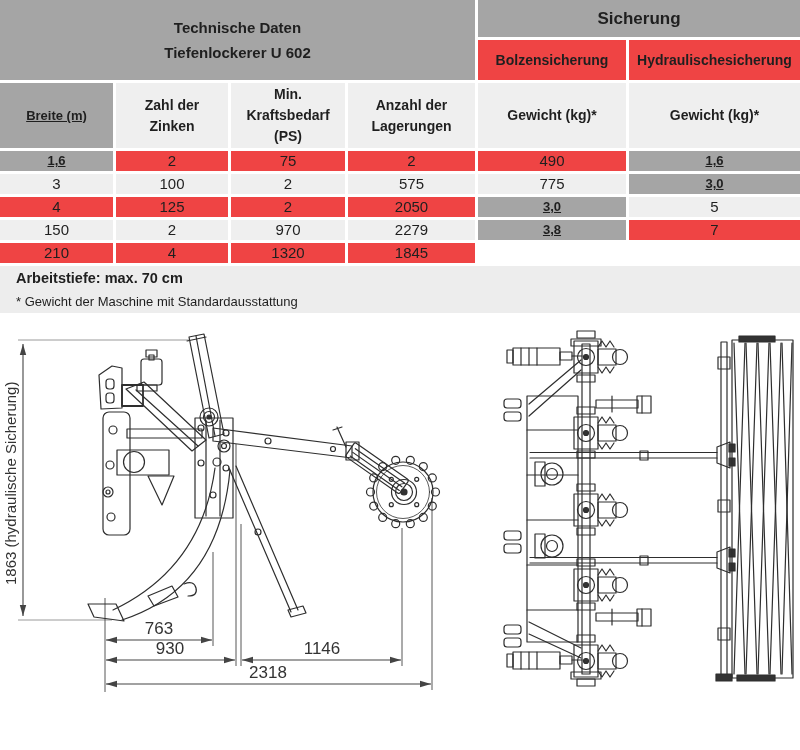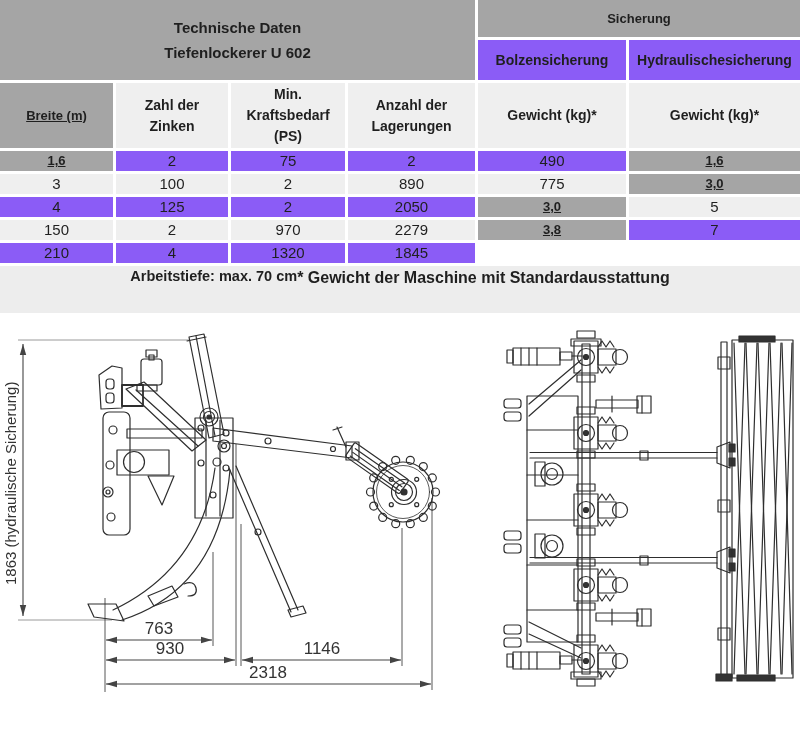--- a/index.html
+++ b/index.html
@@ -6,30 +6,30 @@
   #page{position:relative;width:800px;height:750px;background:#ffffff;overflow:hidden;
         font-family:"Liberation Sans",sans-serif;color:#1f1f1f;}
   
   #tech-table{position:absolute;top:0;left:0;width:800px;display:grid;
     grid-template-columns:113px 112px 114px 127px 148px 171px;
     grid-template-rows:37px 40px 65px 20px 20px 20px 20px 20px 47px;
     gap:3px;background:#ffffff;}
   .c{display:flex;align-items:center;justify-content:center;text-align:center;
      font-weight:bold;font-size:14px;line-height:1.5;white-space:pre-line;}
   .gray{background:#a5a5a5;}
-  .dark{background:#8b5cf6;}
+  .dark{background:#ef4444;}
   .light{background:#efefef;}
   .title{grid-column:span 4;grid-row:span 2;font-size:15px;line-height:1.7;}
-  .span2{grid-column:span 2;font-size:13px;}
+  .span2{grid-column:span 2;font-size:17px;}
   .small{font-size:13px;text-decoration:underline;}
   .num{font-weight:normal;font-size:15px;}
-  .footer{grid-column:1/-1;background:#ededed;flex-direction:row;
-          align-items:flex-start;justify-content:center;padding-left:0;text-align:center;}
+  .footer{grid-column:1/-1;background:#ededed;flex-direction:column;
+          align-items:flex-start;justify-content:center;padding-left:16px;text-align:center;}
   .fn1{font-size:14.5px;font-weight:bold;margin-bottom:2px;}
-  .fn2{font-size:16px;font-weight:bold;}
+  .fn2{font-size:13px;font-weight:normal;}
   
   #drawings{position:absolute;top:328px;left:0;}
   .ml{stroke:#2e2e2e;stroke-width:1.2;fill:none;stroke-linejoin:round;stroke-linecap:round;}
   .thin{stroke:#444;stroke-width:0.9;fill:none;}
   .dim{stroke:#444;stroke-width:1.1;fill:none;}
   .ext{stroke:#9a9a9a;stroke-width:1;fill:none;}
   .dimtxt{font-family:"Liberation Sans",sans-serif;font-size:17px;fill:#333;}
   .dimlbl{font-family:"Liberation Sans",sans-serif;font-size:15px;fill:#333;}
 </style>
 </head>
@@ -58,21 +58,21 @@
     <div class="c gray small">1,6</div>
     <div class="c dark num">2</div>
     <div class="c dark num">75</div>
     <div class="c dark num">2</div>
     <div class="c dark num">490</div>
 
     <div class="c gray small">1,6</div>
     <div class="c light num">3</div>
     <div class="c light num">100</div>
     <div class="c light num">2</div>
-    <div class="c light num">890</div>
+    <div class="c light num">575</div>
     <div class="c light num">775</div>
 
     <div class="c gray small">3,0</div>
     <div class="c dark num">4</div>
     <div class="c dark num">125</div>
     <div class="c dark num">2</div>
     <div class="c dark num">2050</div>
 
     <div class="c gray small">3,0</div>
     <div class="c light num">5</div>

